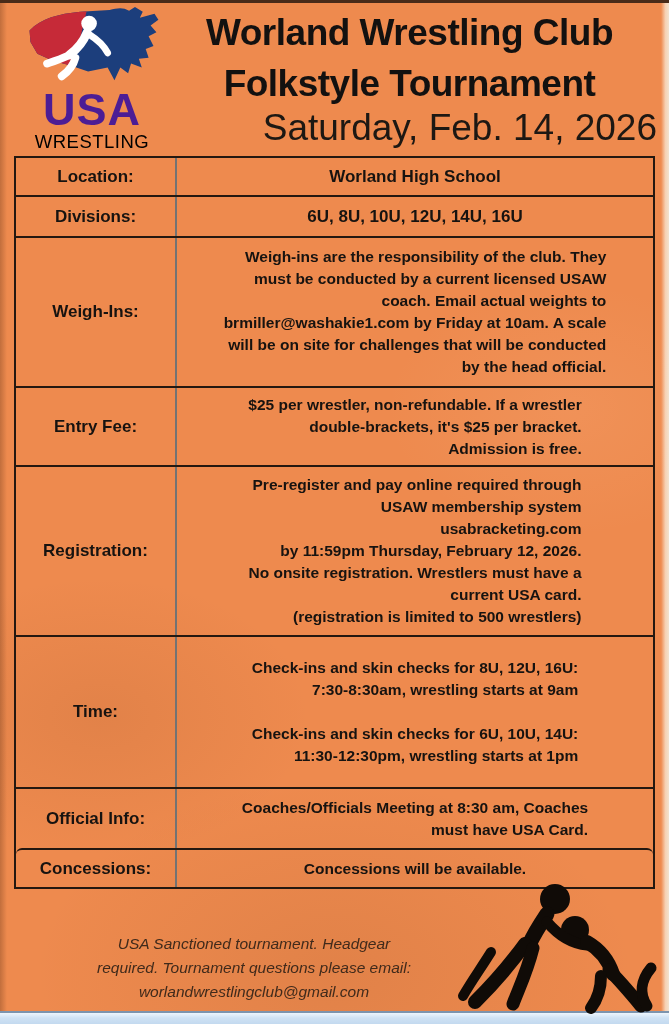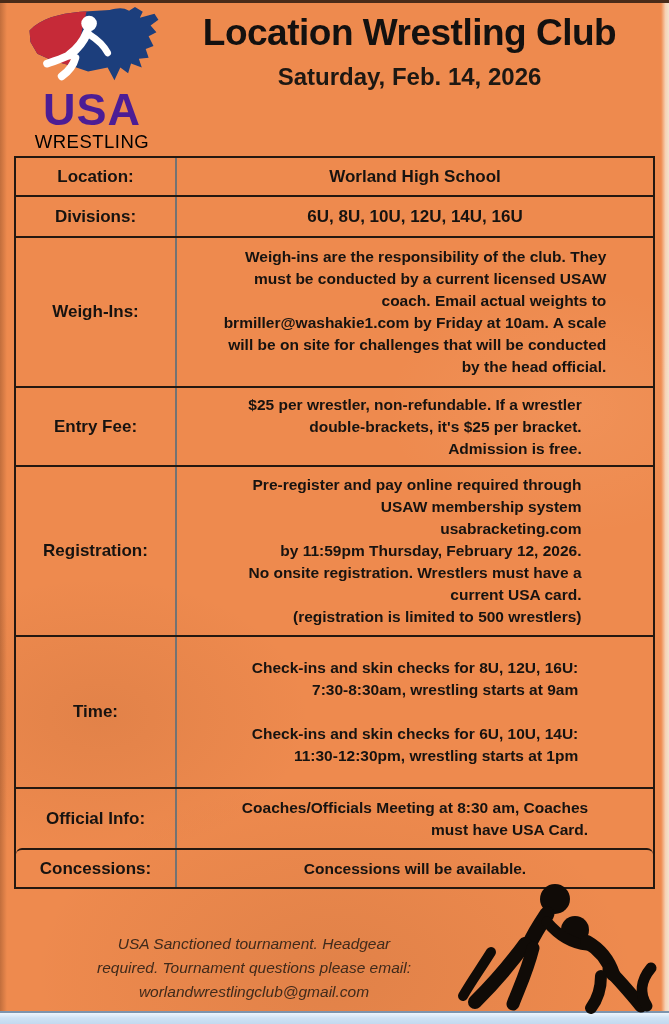--- a/index.html
+++ b/index.html
@@ -24,21 +24,21 @@
 
   
   .logo{position:absolute;left:22px;top:5px;width:140px;height:148px;}
   .logo-map{display:block;width:140px;height:82px;}
   .logo-usa{font-weight:700;font-size:45px;line-height:44px;letter-spacing:1px;
     color:#4c1d95;text-align:center;margin-top:1px;}
   .logo-wrestling{font-weight:400;font-size:18.5px;line-height:19px;letter-spacing:.5px;
     color:#000000;text-align:center;}
   .title-block{position:absolute;left:162px;right:12px;top:7px;text-align:center;}
   .title-line{font-weight:700;font-size:37px;line-height:51px;letter-spacing:-.5px;color:#131110;}
-  .date-line{font-weight:700;font-size:24px;line-height:38px;color:#1d1813;}
+  .date-line{font-weight:400;font-size:37px;line-height:38px;color:#1d1813;text-align:right;}
 
   
   .info-table{position:absolute;left:14px;top:156px;width:641px;
     border:2px solid #241810;box-sizing:border-box;}
   .t-row{display:flex;border-top:2px solid #241810;box-sizing:border-box;}
   .t-row:first-child{border-top:none;}
   .t-label{width:161px;flex:0 0 161px;border-right:2px solid #737373;box-sizing:border-box;
     display:flex;align-items:center;justify-content:center;
     font-weight:700;font-size:17px;text-align:center;}
   .t-content{flex:1;display:flex;align-items:center;justify-content:center;
@@ -81,21 +81,22 @@
       <path d="M67,30 C75,35 82,41 86,49" stroke-width="7"></path>
       <path d="M49,50 C41,55 32,57 24,60" stroke-width="8"></path>
       <path d="M53,54 C51,62 46,68 39,73" stroke-width="8"></path>
     </g>
   </svg>
   <div class="logo-usa">USA</div>
   <div class="logo-wrestling">WRESTLING</div>
 </div>
 
 <div class="title-block">
-  <div class="title-line">Location Wrestling Club</div>
+  <div class="title-line">Worland Wrestling Club</div>
+  <div class="title-line">Folkstyle Tournament</div>
   <div class="date-line">Saturday, Feb. 14, 2026</div>
 </div>
 
 <div class="info-table">
   <div class="t-row r-location">
     <div class="t-label">Location:</div>
     <div class="t-content">Worland High School</div>
   </div>
   <div class="t-row r-divisions">
     <div class="t-label">Divisions:</div>

